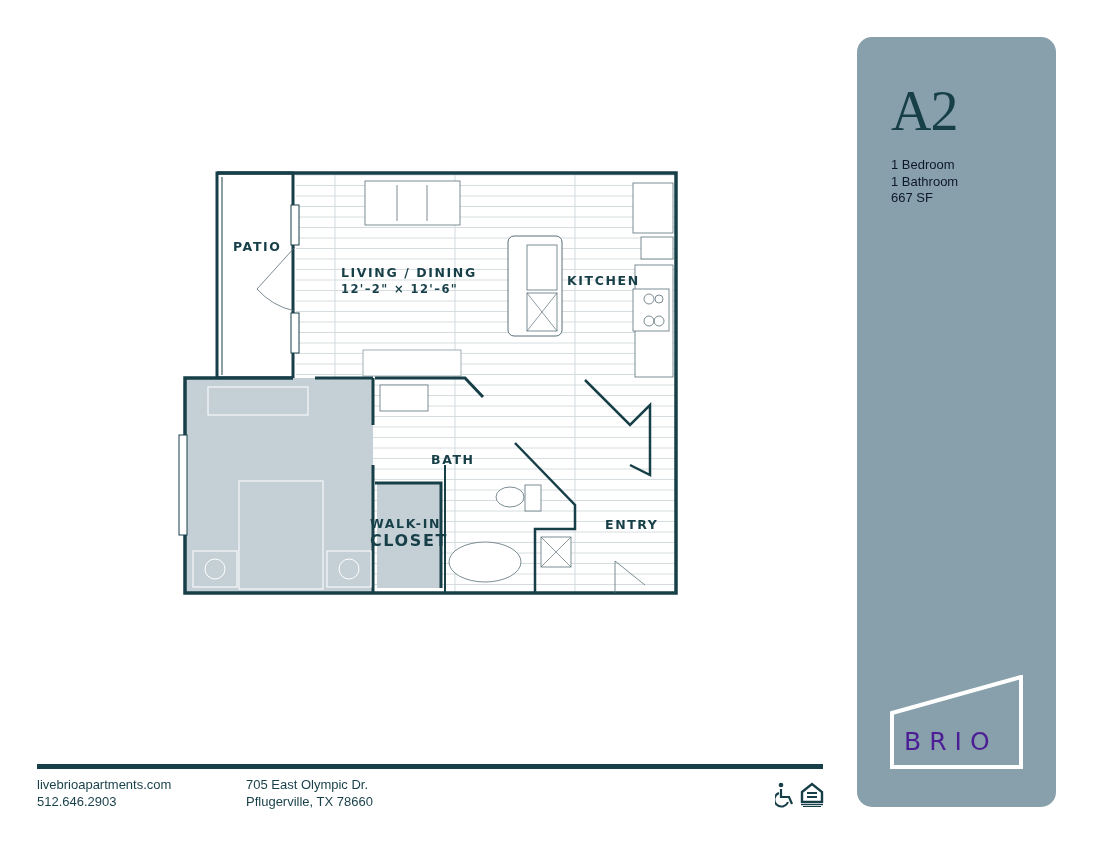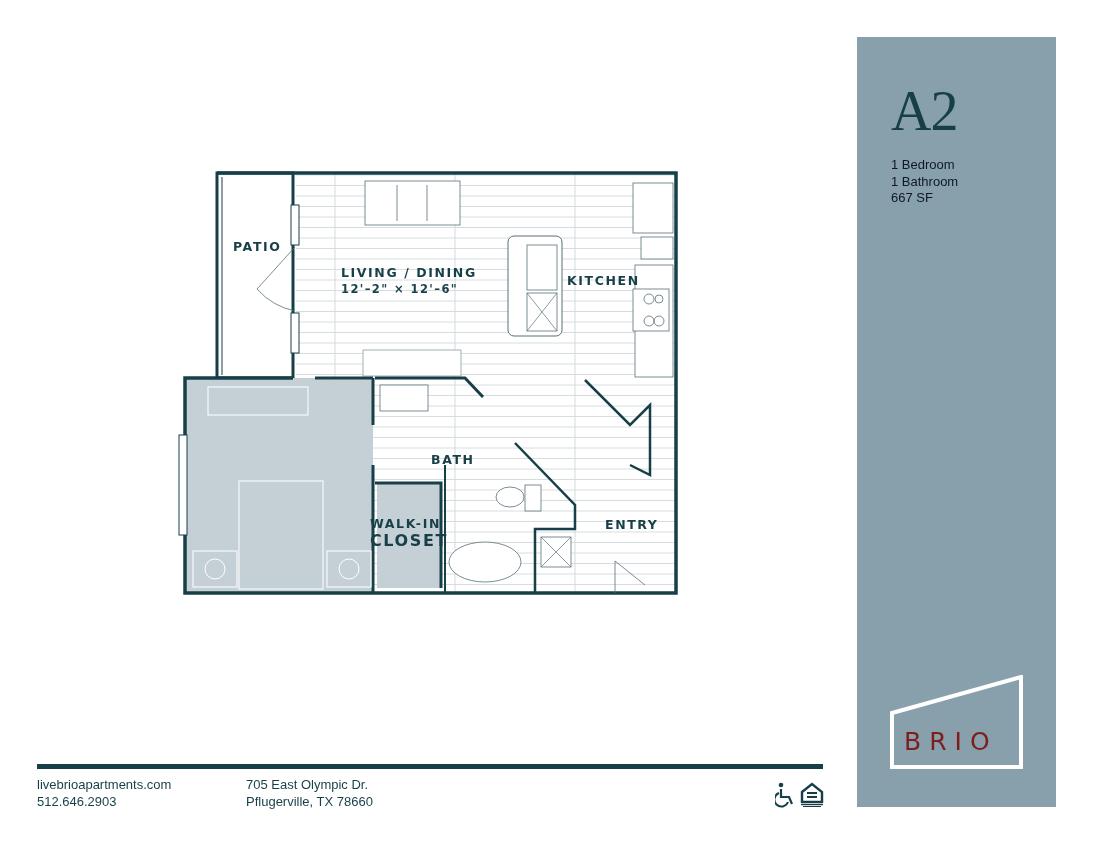--- a/index.html
+++ b/index.html
@@ -1,23 +1,23 @@
 <!DOCTYPE html>
 <html><head>
 <meta charset="utf-8">
 <style>
   html,body{margin:0;padding:0;background:#ffffff;}
   body{width:1093px;height:844px;position:relative;overflow:hidden;font-family:"Liberation Sans",sans-serif;color:#1c3b44;}
-  .side-panel{position:absolute;left:857px;top:37px;width:199px;height:770px;background:#87a0ac;}
+  .side-panel{position:absolute;left:857px;top:37px;width:199px;height:770px;background:#87a0ac;border-radius:15px;}
   .unit-name{position:absolute;left:34px;top:42px;font-family:"Liberation Serif","DejaVu Serif",serif;font-size:56px;color:#173f48;letter-spacing:-1px;}
   .unit-specs{position:absolute;left:34px;top:120px;font-size:13px;line-height:16.5px;color:#0f172a;}
   .unit-specs div{margin:0;}
   .logo{position:absolute;left:33px;top:638px;width:134px;height:95px;}
   .logo svg{position:absolute;left:0;top:0;}
-  .logo-text{position:absolute;left:14px;top:52px;font-size:25px;color:#7f1d1d;letter-spacing:8px;font-family:"DejaVu Sans",sans-serif;font-weight:normal;}
+  .logo-text{position:absolute;left:14px;top:52px;font-size:25px;color:#4c1d95;letter-spacing:8px;font-family:"DejaVu Sans",sans-serif;font-weight:normal;}
   .footer-rule{position:absolute;left:37px;top:764px;width:786px;height:5px;background:#173f48;}
   .footer-col{position:absolute;top:776px;font-size:13px;line-height:17px;color:#173f48;}
   .footer-col.c1{left:37px;}
   .footer-col.c2{left:246px;}
   .icons{position:absolute;left:775px;top:782px;width:50px;height:26px;}
   .floorplan{position:absolute;left:175px;top:165px;width:510px;height:440px;}
   .room-label{position:absolute;font-family:"DejaVu Sans",sans-serif;font-weight:bold;font-size:12.5px;letter-spacing:1.6px;color:#173f48;white-space:nowrap;line-height:17px;}
   .room-dim{display:block;font-size:11.5px;letter-spacing:1.4px;}
 </style>
 </head>

